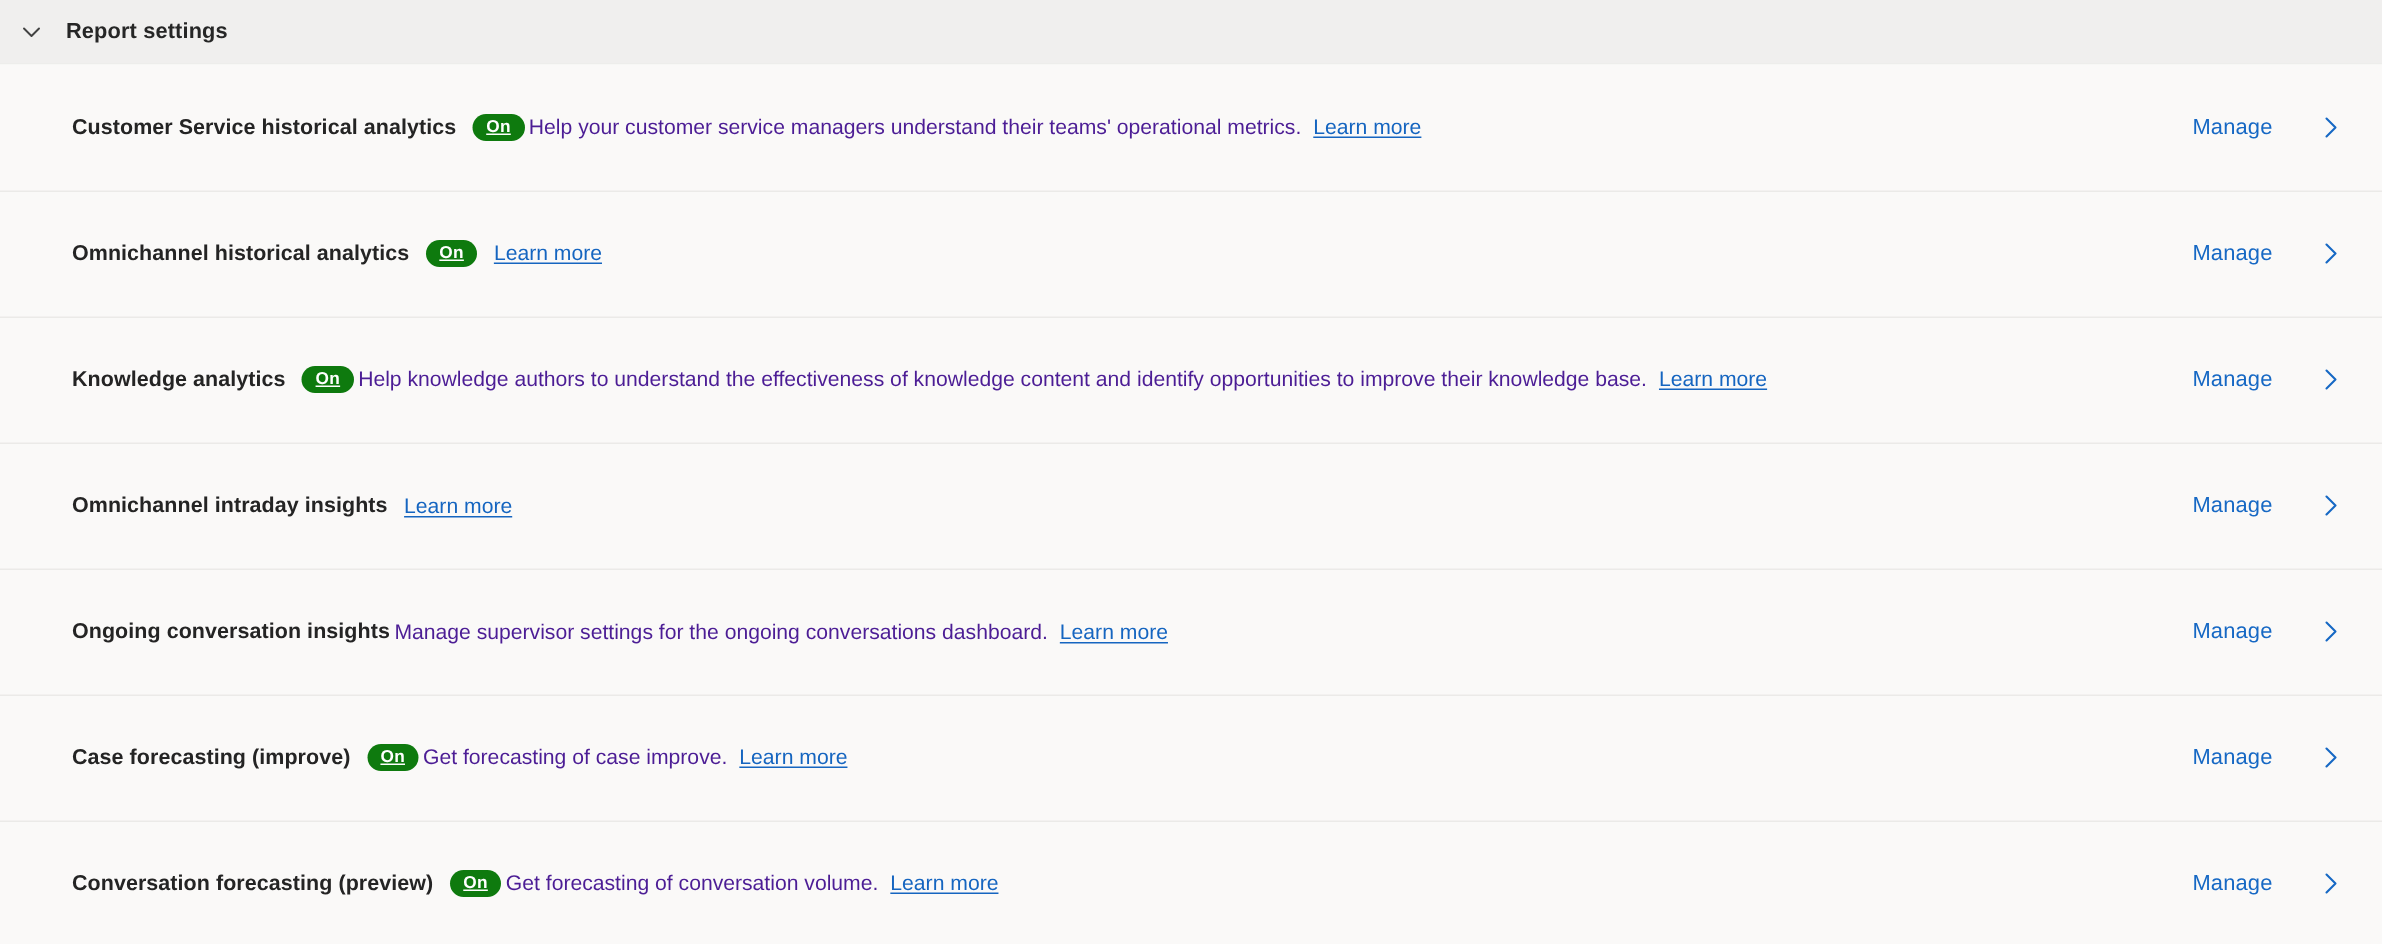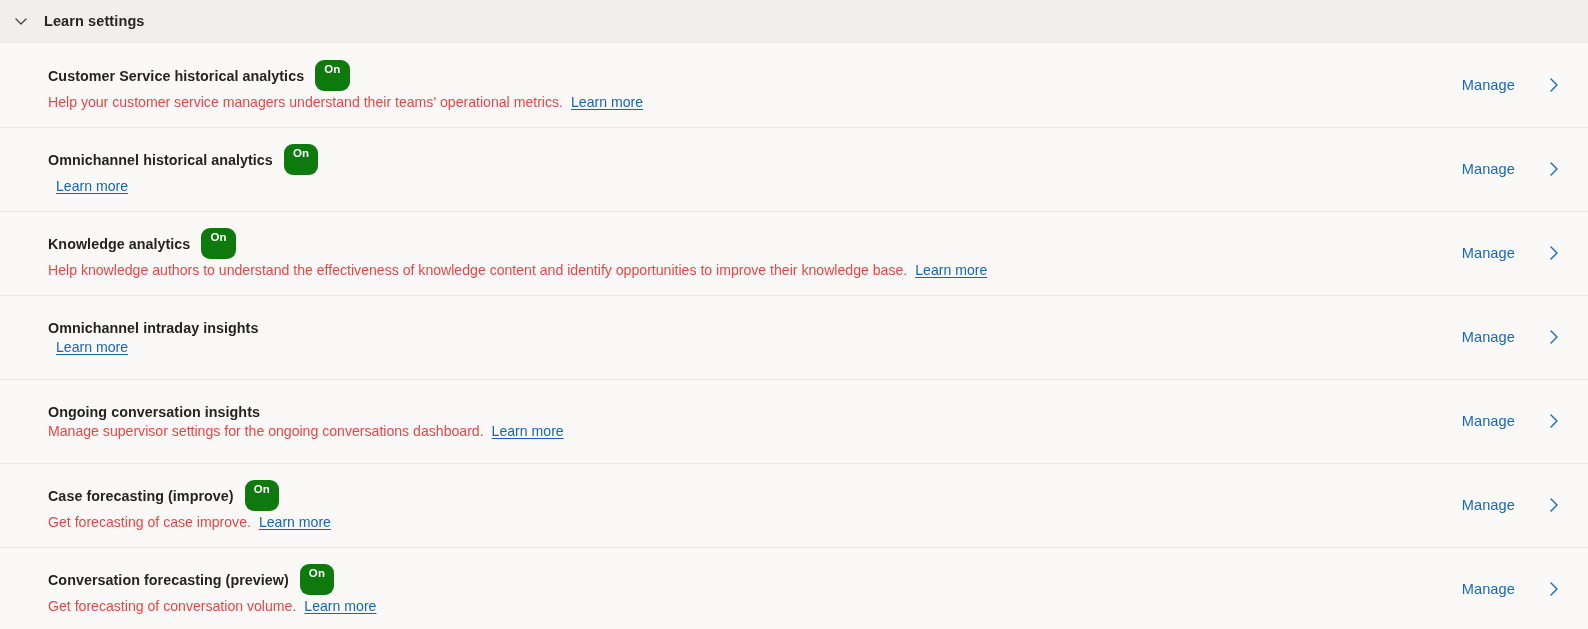--- a/index.html
+++ b/index.html
@@ -62,21 +62,21 @@
     position: absolute;
     left: 0;
     right: 0;
     top: 0;
     height: 1px;
     background: #ebeae8;
   }
 
   .row-left {
     display: flex;
-    flex-direction: column;
+    flex-direction: row;
     justify-content: center;
     gap: 3px;
     min-width: 0;
   }
   .row-title-line {
     display: flex;
     align-items: center;
     gap: 11px;
   }
   .row-title {
@@ -88,33 +88,34 @@
   }
   .badge {
     display: inline-flex;
     align-items: center;
     justify-content: center;
     background: #0e7a0e;
     color: #ffffff;
     font-size: 11.5px;
     font-weight: 600;
     line-height: 1;
-    padding: 4px 9px 16px;
+    padding: 4px 9px 3px;
     border-radius: 9px;
     letter-spacing: .2px;
+    text-decoration: underline;
   }
 
   .row-desc-line {
     display: flex;
     align-items: baseline;
     white-space: nowrap;
   }
   .row-desc {
     font-size: 14.1px;
-    color: #ef4444;
+    color: #4c1d95;
     font-weight: 400;
   }
   .learn-more {
     font-size: 14.1px;
     color: #1565c0;
     text-decoration: underline;
     text-underline-offset: 2px;
     margin-left: 8px;
     cursor: pointer;
     text-align: center;
@@ -145,21 +146,21 @@
 </style>
 </head>
 <body>
 
 <div class="section-header">
   <span class="chev-down">
     <svg width="16" height="16" viewBox="0 0 16 16" aria-hidden="true">
       <path d="M3 6 L8 11 L13 6" fill="none" stroke="#424242" stroke-width="1.3" stroke-linecap="round" stroke-linejoin="round"></path>
     </svg>
   </span>
-  <span class="section-title">Learn settings</span>
+  <span class="section-title">Report settings</span>
 </div>
 
 <div class="rows">
 
   <div class="row">
     <div class="row-left">
       <div class="row-title-line">
         <span class="row-title">Customer Service historical analytics</span>
         <span class="badge">On</span>
       </div>

